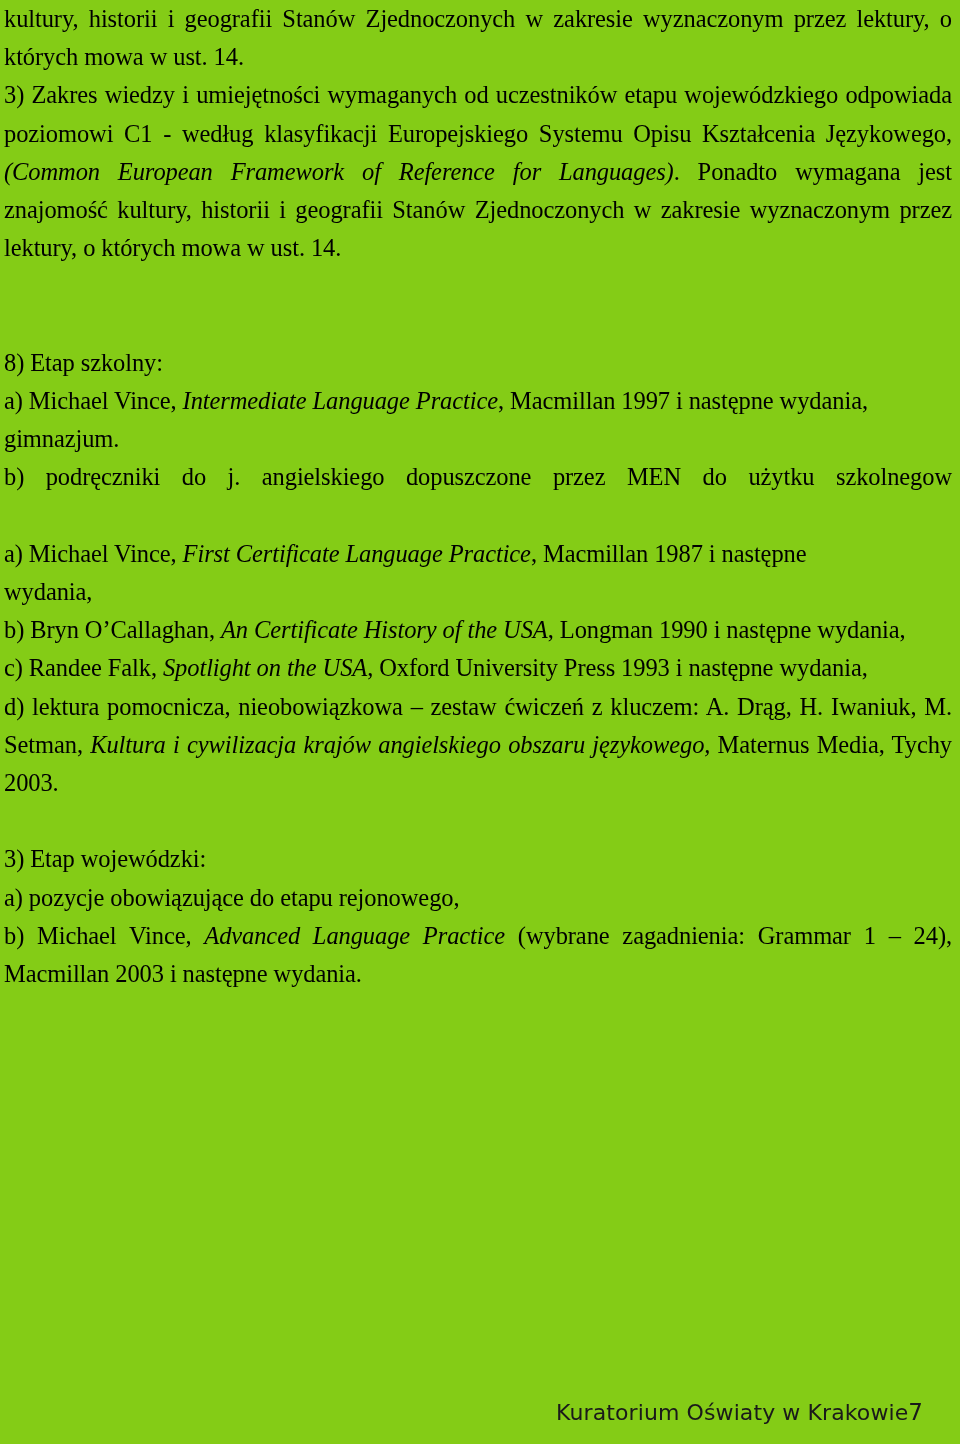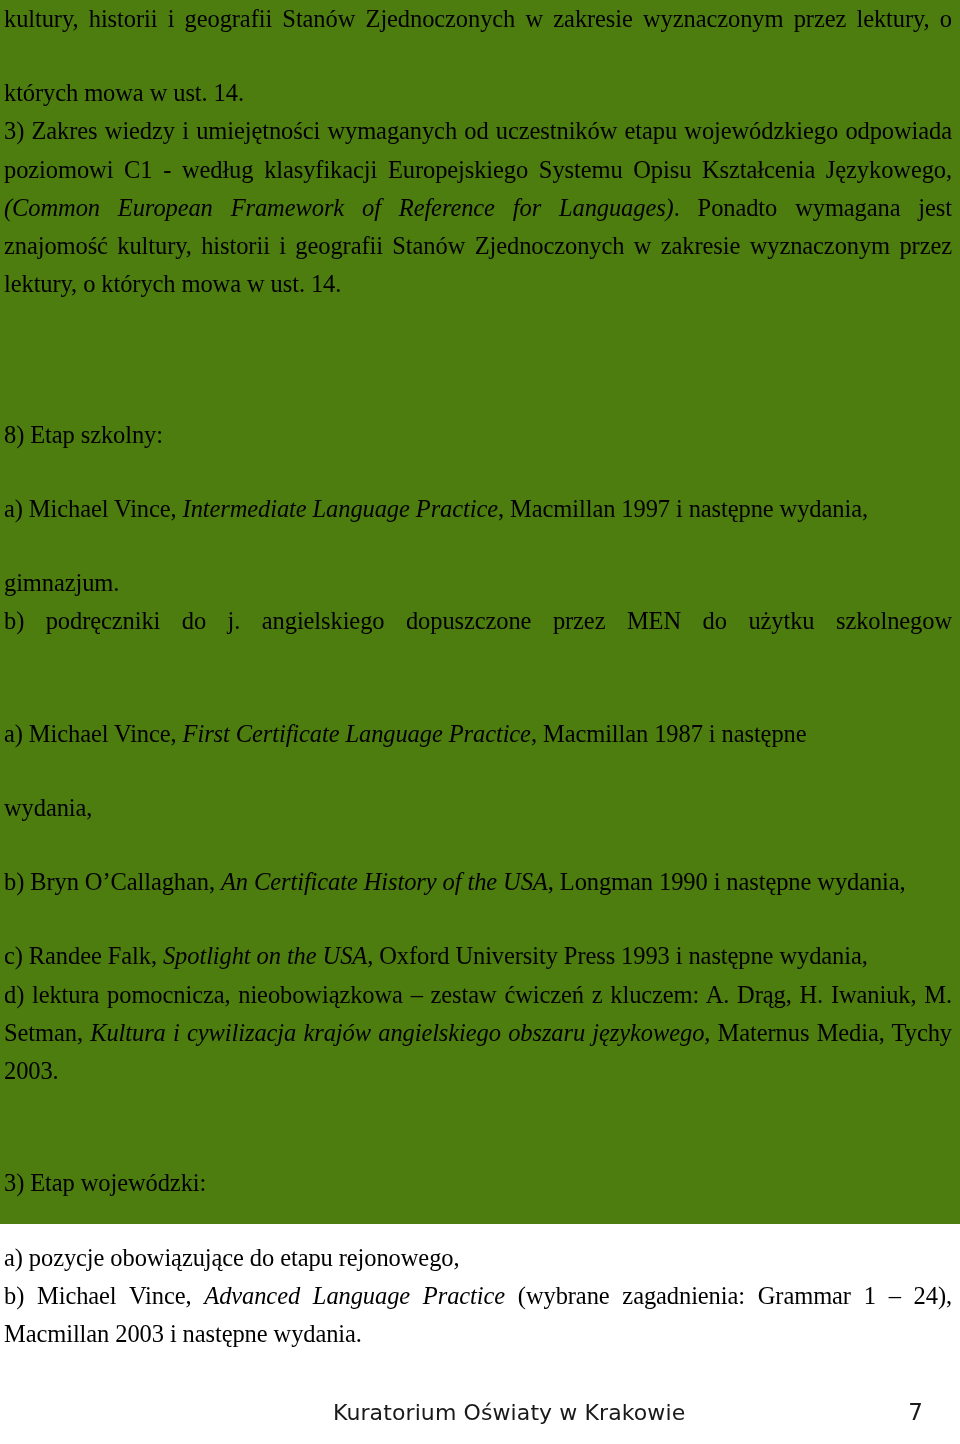--- a/index.html
+++ b/index.html
@@ -15,22 +15,22 @@
     font-family: "Liberation Serif", "DejaVu Serif", serif;
     color: #000000;
     overflow: hidden;
   }
 
   .page {
     position: absolute;
     left: 0;
     top: 0;
     width: 960px;
-    height: 1224px;
-    background: #4d7c0f;
+    height: 1444px;
+    background: #84cc16;
   }
 
   .content {
     position: absolute;
     left: 4px;
     top: 0px;
     width: 948px;
   }
 
   
@@ -44,40 +44,39 @@
     letter-spacing: -0.1px;
     word-spacing: 0px;
     -webkit-hyphens: none;
     hyphens: none;
   }
   p.para.last-justified {
     text-align-last: justify;
   }
   p.para.ragged {
     text-align: left;
-    margin-top: 36px;
   }
 
   .spacer-line {
     height: 38.2px;
   }
 
   i, .it {
     font-style: italic;
   }
 
   
   .footer {
     position: absolute;
     left: 333px;
     top: 1398px;
     width: 590px;
     display: flex;
     align-items: baseline;
-    justify-content: space-between;
+    justify-content: flex-end;
     font-family: "DejaVu Sans", "Liberation Sans", sans-serif;
     font-size: 22px;
     line-height: 28px;
     color: #1a1a1a;
   }
   .footer-org {
     white-space: nowrap;
     letter-spacing: 0.1px;
   }
   .footer-pageno {

